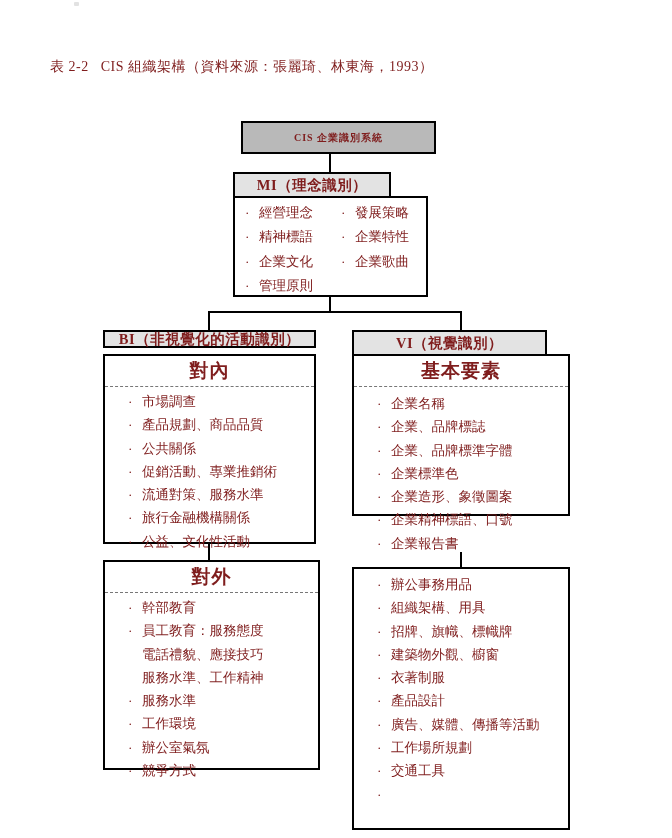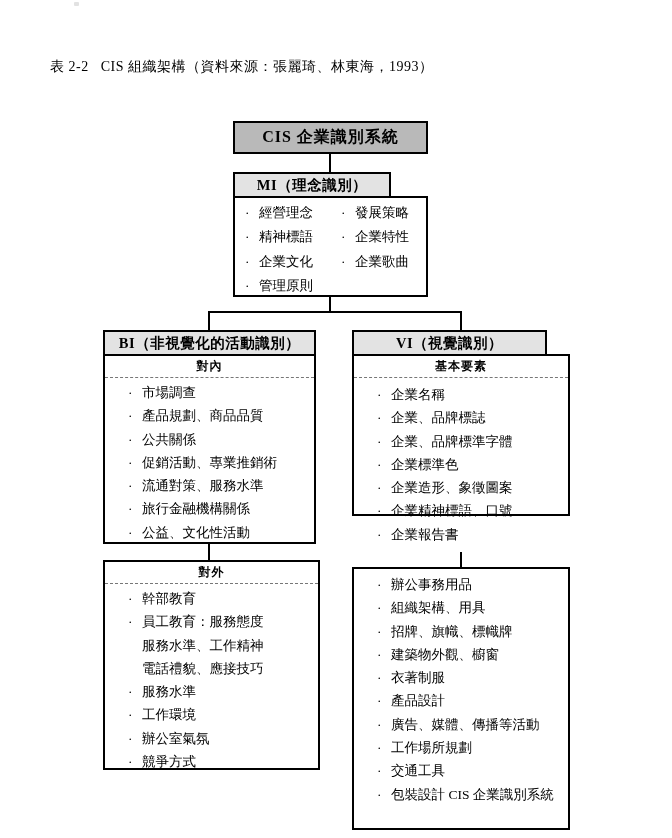--- a/index.html
+++ b/index.html
@@ -1,34 +1,34 @@
 <!DOCTYPE html>
 <html><head>
 <meta charset="utf-8">
 <style>
   html,body { margin:0; padding:0; }
   .page {
     position:relative; width:672px; height:838px;
     background:var(--page-bg,#fff); overflow:hidden;
-    font-family:"Liberation Serif","DejaVu Serif",serif; color:#000000;
+    font-family:"Liberation Serif","DejaVu Serif",serif; color:#7f1d1d;
   }
   .caption {
     position:absolute; left:50px; top:58px;
     font-size:14px; white-space:pre; letter-spacing:.5px;
   }
   .scan-artifact {
     position:absolute; left:74px; top:2px; width:5px; height:4px;
     background:#e2e2e2; border-radius:1px;
   }
   .nodebox { position:absolute; box-sizing:border-box; border:2px solid var(--line,#000);
     display:flex; align-items:center; justify-content:center; }
-  .rootbox { background:var(--root-fill,#b9b9b9); font-weight:bold; font-size:16px; letter-spacing:1px; }
+  .rootbox { background:var(--root-fill,#b9b9b9); font-weight:bold; font-size:10px; letter-spacing:1px;margin-left:8px; }
   .hdrbox  { background:var(--hdr-fill,#e3e3e3); font-weight:bold; font-size:14.5px; letter-spacing:.5px; }
   .panel   { position:absolute; box-sizing:border-box; border:2px solid var(--line,#000); background:#fff; }
-  .subhdr  { font-weight:bold; text-align:center; font-size:12px; letter-spacing:1px;
+  .subhdr  { font-weight:bold; text-align:center; font-size:19px; letter-spacing:1px;
              padding:2px 8px 2px; border-bottom:1px dashed #777; }
   .items   { padding-top:3px; }
   .item    { position:relative; font-size:13.5px; line-height:23.3px;
              padding-left:37px; white-space:nowrap; }
   .item .bullet { position:absolute; left:23px; top:0; }
   .mi-body { display:flex; padding-top:3px; }
   .mi-col  { position:relative; }
   .mi-col .item { line-height:24.4px; padding-left:14px; }
   .mi-col .item .bullet { left:0; }
   .mi-col-left  { margin-left:10px; width:94px; }
@@ -62,21 +62,21 @@
         <div class="item"><span class="bullet">·</span><span>企業特性</span></div>
         <div class="item"><span class="bullet">·</span><span>企業歌曲</span></div>
       </div>
   </div>
 
   <div class="vline" style="left:329px; top:297px; height:16px;"></div>
   <div class="hline" style="left:208px; top:311px; width:254px;"></div>
   <div class="vline" style="left:208px; top:311px; height:20px;"></div>
   <div class="vline" style="left:460px; top:311px; height:20px;"></div>
 
-  <div class="nodebox hdrbox" style="left:103px; top:330px; width:213px; height:26px;">BI（非視覺化的活動識別）</div>
+  <div class="nodebox hdrbox" style="left:103px; top:330px; width:213px; height:18px;">BI（非視覺化的活動識別）</div>
 
   <div class="panel" style="left:103px; top:354px; width:213px; height:190px;">
     <div class="subhdr">對內</div>
     <div class="items">
         <div class="item"><span class="bullet">·</span><span>市場調查</span></div>
         <div class="item"><span class="bullet">·</span><span>產品規劃、商品品質</span></div>
         <div class="item"><span class="bullet">·</span><span>公共關係</span></div>
         <div class="item"><span class="bullet">·</span><span>促銷活動、專業推銷術</span></div>
         <div class="item"><span class="bullet">·</span><span>流通對策、服務水準</span></div>
         <div class="item"><span class="bullet">·</span><span>旅行金融機構關係</span></div>
@@ -84,22 +84,22 @@
       </div>
   </div>
 
   <div class="vline" style="left:208px; top:544px; height:17px;"></div>
 
   <div class="panel" style="left:103px; top:560px; width:217px; height:210px;">
     <div class="subhdr">對外</div>
     <div class="items">
         <div class="item"><span class="bullet">·</span><span>幹部教育</span></div>
         <div class="item"><span class="bullet">·</span><span>員工教育：服務態度</span></div>
+        <div class="item cont"><span class="bullet"></span><span>電話禮貌、應接技巧</span></div>
         <div class="item cont"><span class="bullet"></span><span>服務水準、工作精神</span></div>
-        <div class="item cont"><span class="bullet"></span><span>電話禮貌、應接技巧</span></div>
         <div class="item"><span class="bullet">·</span><span>服務水準</span></div>
         <div class="item"><span class="bullet">·</span><span>工作環境</span></div>
         <div class="item"><span class="bullet">·</span><span>辦公室氣氛</span></div>
         <div class="item"><span class="bullet">·</span><span>競爭方式</span></div>
       </div>
   </div>
 
   <div class="nodebox hdrbox" style="left:352px; top:330px; width:195px; height:26px;">VI（視覺識別）</div>
 
   <div class="panel" style="left:352px; top:354px; width:218px; height:162px;">
@@ -121,17 +121,17 @@
     <div class="items" style="padding-top:4px;">
         <div class="item"><span class="bullet">·</span><span>辦公事務用品</span></div>
         <div class="item"><span class="bullet">·</span><span>組織架構、用具</span></div>
         <div class="item"><span class="bullet">·</span><span>招牌、旗幟、標幟牌</span></div>
         <div class="item"><span class="bullet">·</span><span>建築物外觀、櫥窗</span></div>
         <div class="item"><span class="bullet">·</span><span>衣著制服</span></div>
         <div class="item"><span class="bullet">·</span><span>產品設計</span></div>
         <div class="item"><span class="bullet">·</span><span>廣告、媒體、傳播等活動</span></div>
         <div class="item"><span class="bullet">·</span><span>工作場所規劃</span></div>
         <div class="item"><span class="bullet">·</span><span>交通工具</span></div>
-        <div class="item"><span class="bullet">·</span><span>包裝設計 CIS 企業識別系統</span></div>
+        <div class="item"><span class="bullet">·</span></div>
       </div>
   </div>
 
 </div>
 
 </body></html>

